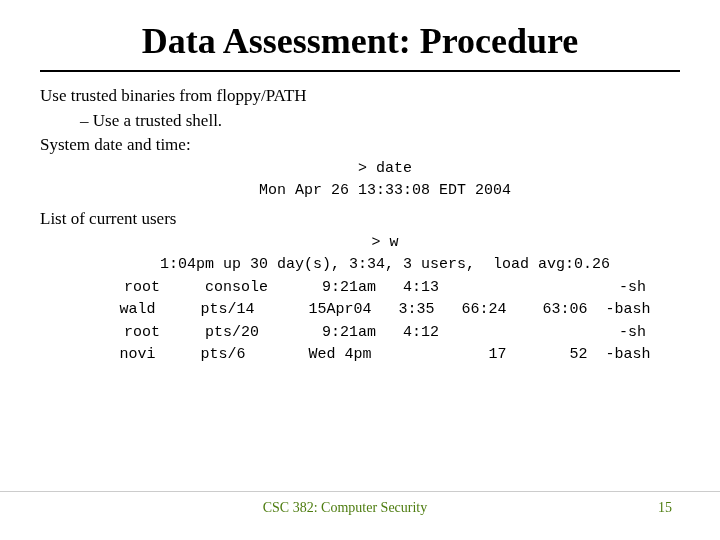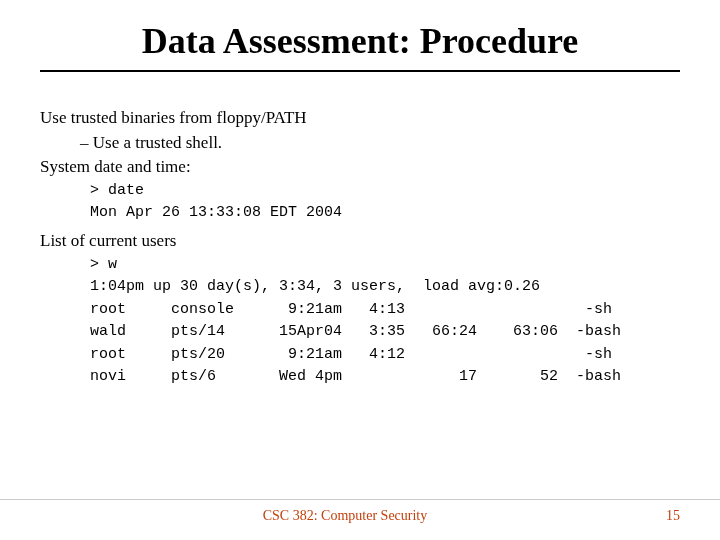--- a/index.html
+++ b/index.html
@@ -18,21 +18,21 @@
       display: flex;
       flex-direction: column;
       position: relative;
     }
 
     .title {
       font-size: 36px;
       font-weight: bold;
       color: #000;
       text-align: center;
-      margin-bottom: 24px;
+      margin-bottom: 2px;
       padding-bottom: 8px;
       border-bottom: 2px solid #000;
       font-family: 'Times New Roman', Times, serif;
     }
 
     .content {
       margin-top: 10px;
       font-size: 17px;
       color: #000;
       line-height: 1.45;
@@ -50,44 +50,45 @@
       font-family: 'Courier New', Courier, monospace;
       font-size: 15px;
       margin-left: 50px;
       line-height: 1.5;
       color: #000;
     }
 
     .code-block .code-line {
       display: block;
       white-space: pre;
+      text-align: center;
     }
 
     .footer {
       position: absolute;
       bottom: 16px;
       left: 0;
       right: 0;
       display: flex;
       justify-content: space-between;
       align-items: center;
-      padding: 0 40px;
+      padding: 8px 40px;
       font-size: 14px;
-      color: #c2410c;
+      color: #4d7c0f;
       border-top: 1px solid #ccc;
       padding-top: 8px;
     }
 
     .footer-center {
       flex: 1;
       text-align: center;
     }
 
     .footer-right {
-      text-align: right;
+      text-align: center;
       min-width: 30px;
     }
   </style>
 </head>
 <body>
 
 <div class="slide">
 
   <div class="title">Data Assessment: Procedure</div>
 

